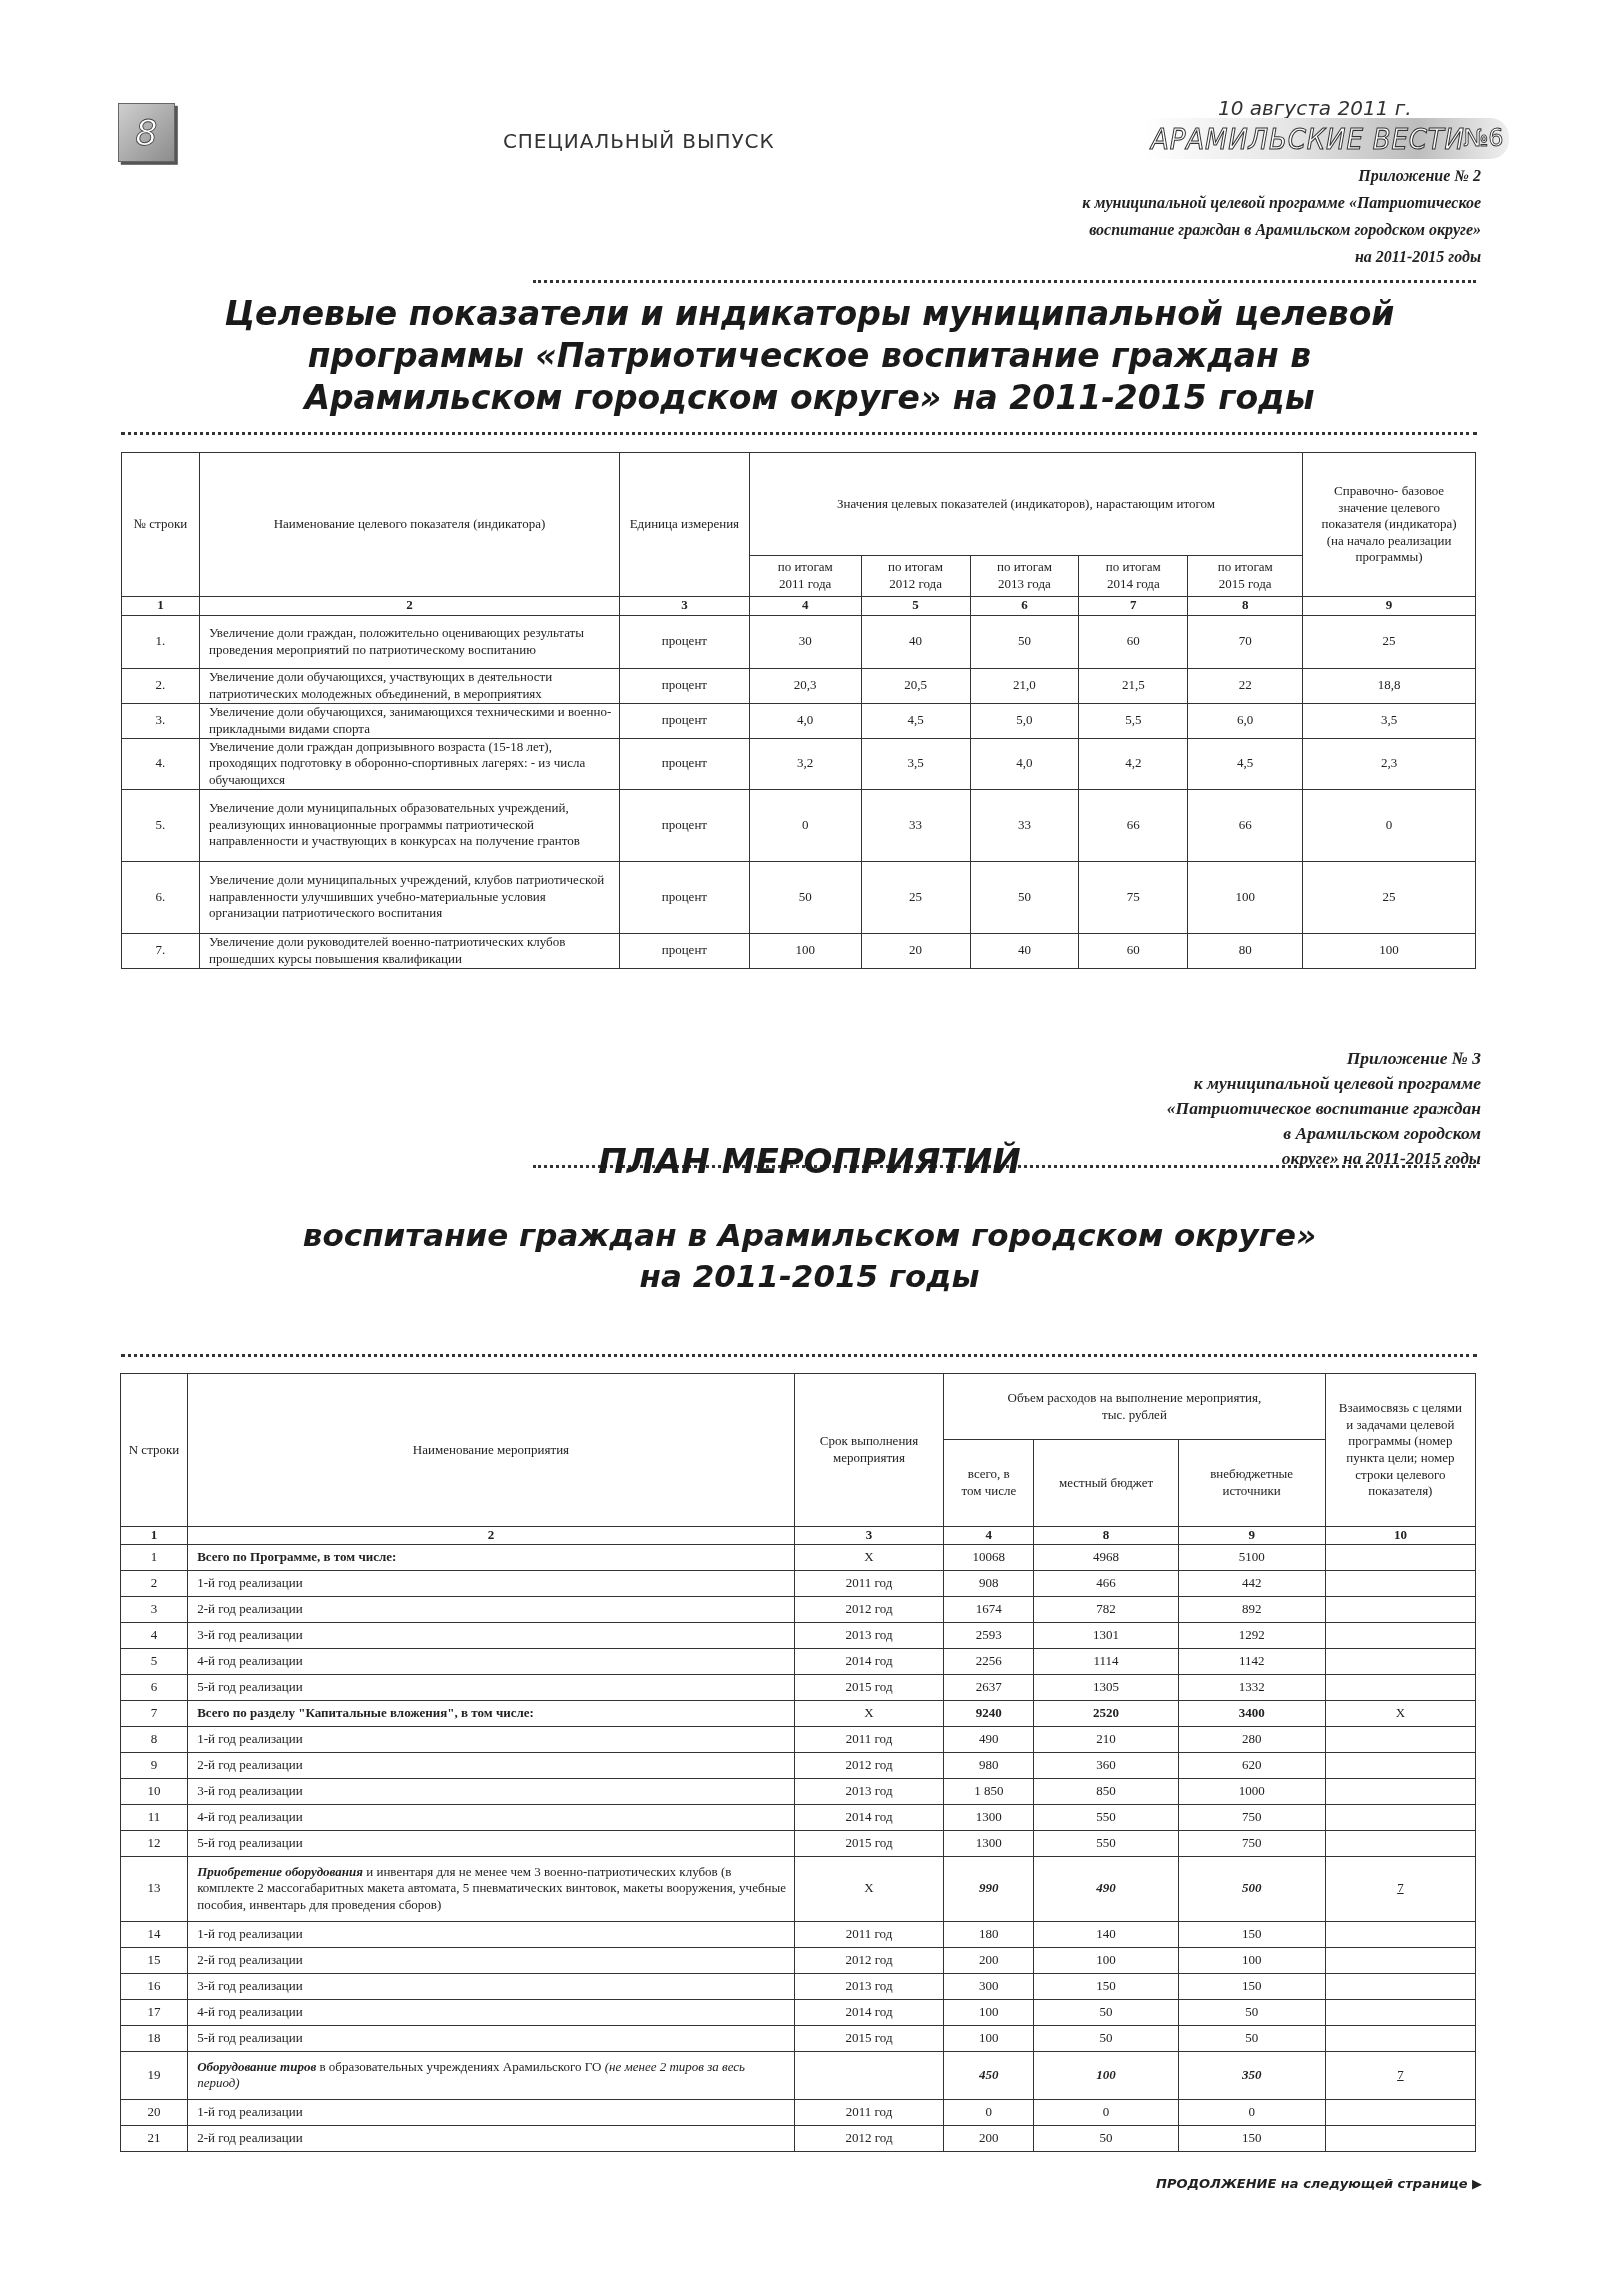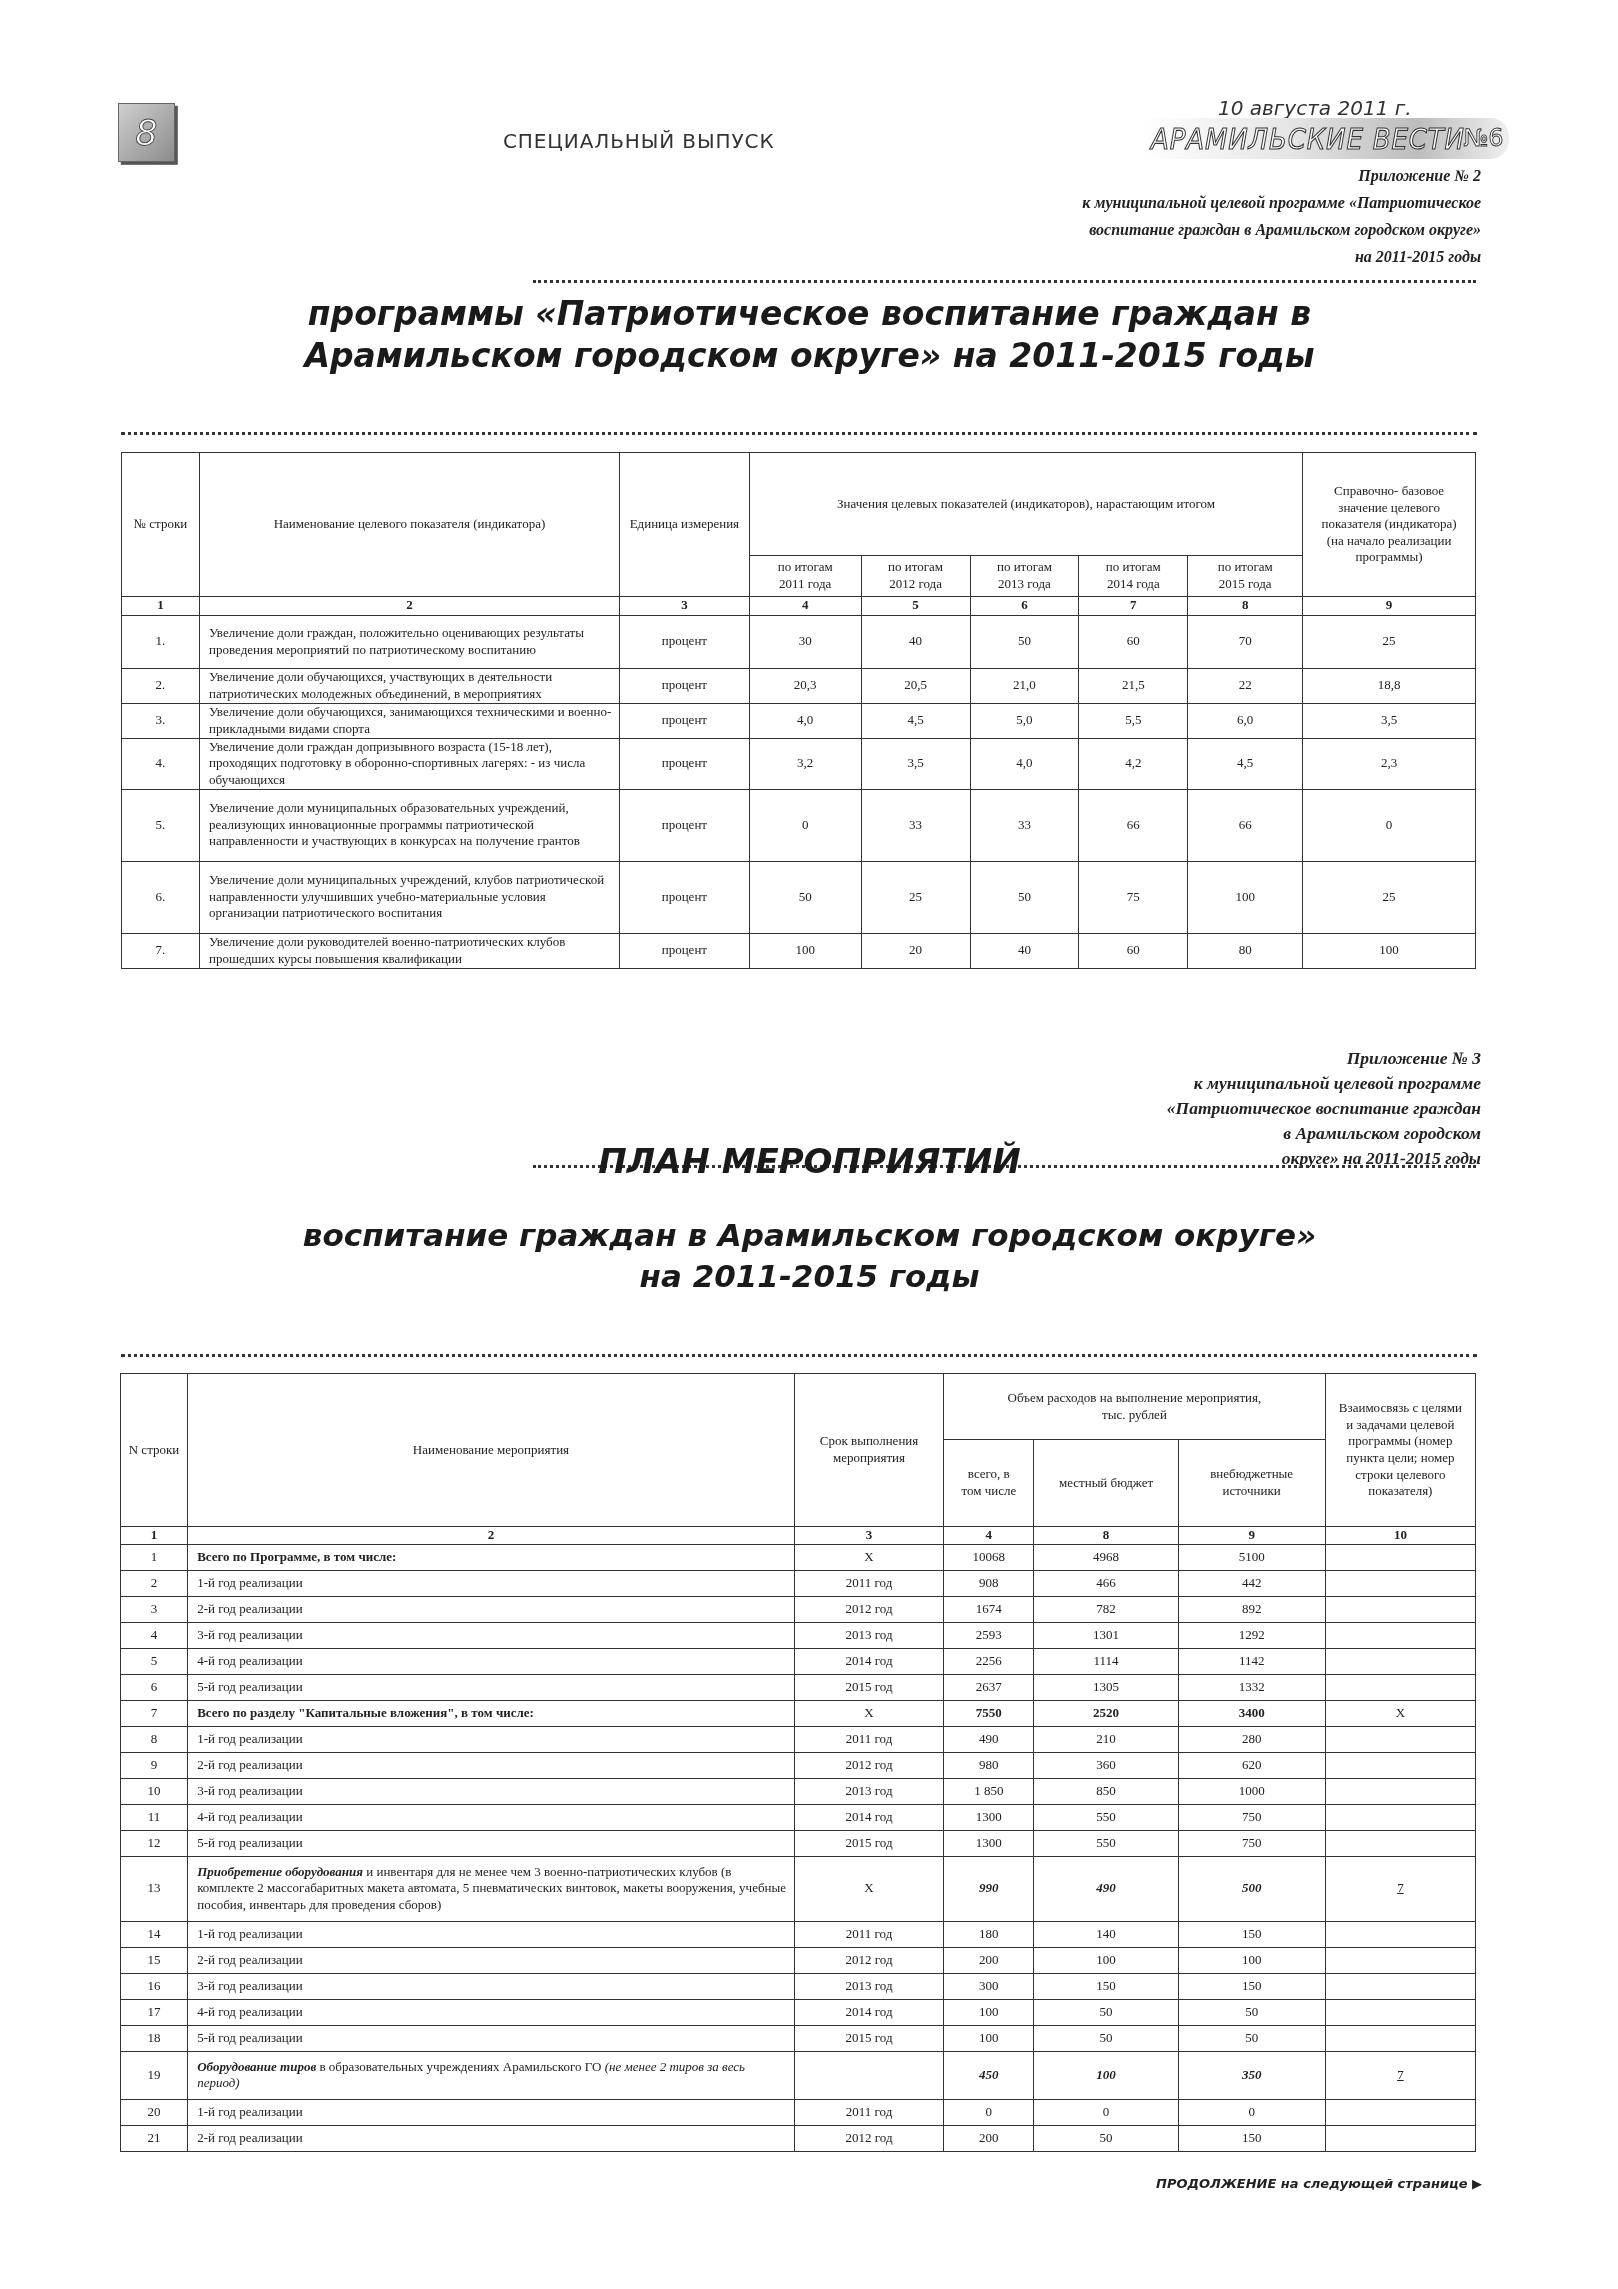--- a/index.html
+++ b/index.html
@@ -57,20 +57,21 @@
 
 <div class="abs appendix appendix2">
   <div>Приложение № 2</div>
   <div>к муниципальной целевой программе «Патриотическое</div>
   <div>воспитание граждан в Арамильском городском округе»</div>
   <div>на 2011-2015 годы</div>
 </div>
 
 <div class="abs dots" style="left:533px; top:280px; width:943px;"></div>
 <div class="abs title title1">
+  <div>Целевые показатели и индикаторы муниципальной целевой</div>
   <div>программы «Патриотическое воспитание граждан  в</div>
   <div>Арамильском городском округе» на 2011-2015 годы</div>
 </div>
 <div class="abs dots" style="left:121px; top:432px; width:1356px;"></div>
 
 <table class="t1">
   <colgroup>
     <col style="width:78px">
       <col style="width:421px">
       <col style="width:130px">
@@ -290,21 +291,21 @@
         <td>2015 год</td>
         <td>2637</td>
         <td>1305</td>
         <td>1332</td>
         <td></td>
       </tr>
       <tr>
         <td>7</td>
         <td class="name bold">Всего по разделу "Капитальные вложения", в том числе:</td>
         <td>Х</td>
-        <td class="bold">7550</td>
+        <td class="bold">9240</td>
         <td class="bold">2520</td>
         <td class="bold">3400</td>
         <td>Х</td>
       </tr>
       <tr>
         <td>8</td>
         <td class="name">1-й год реализации</td>
         <td>2011 год</td>
         <td>490</td>
         <td>210</td>

